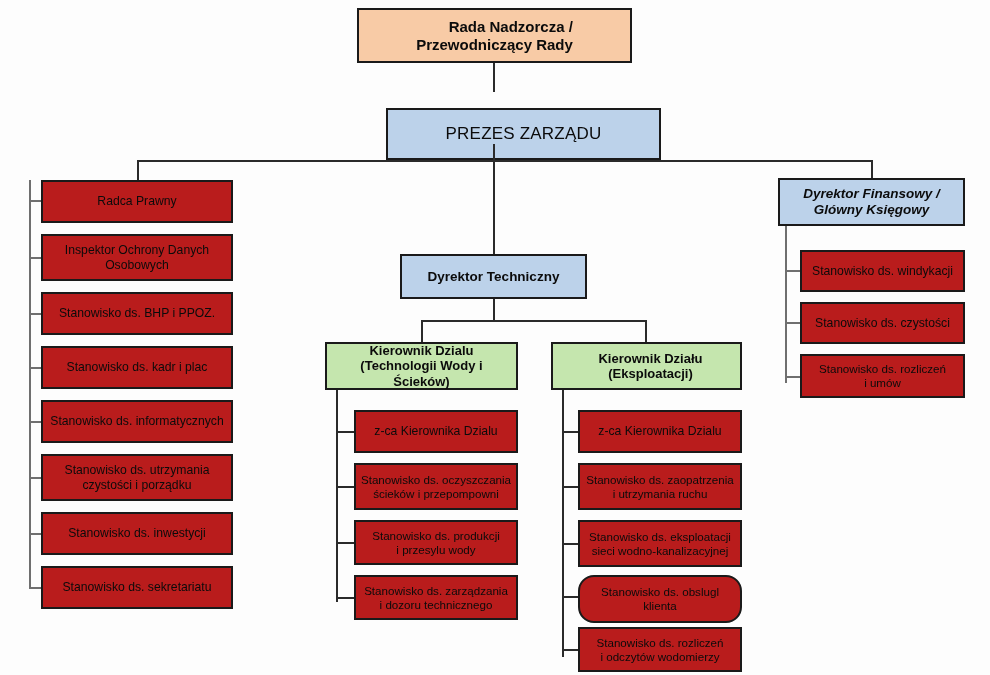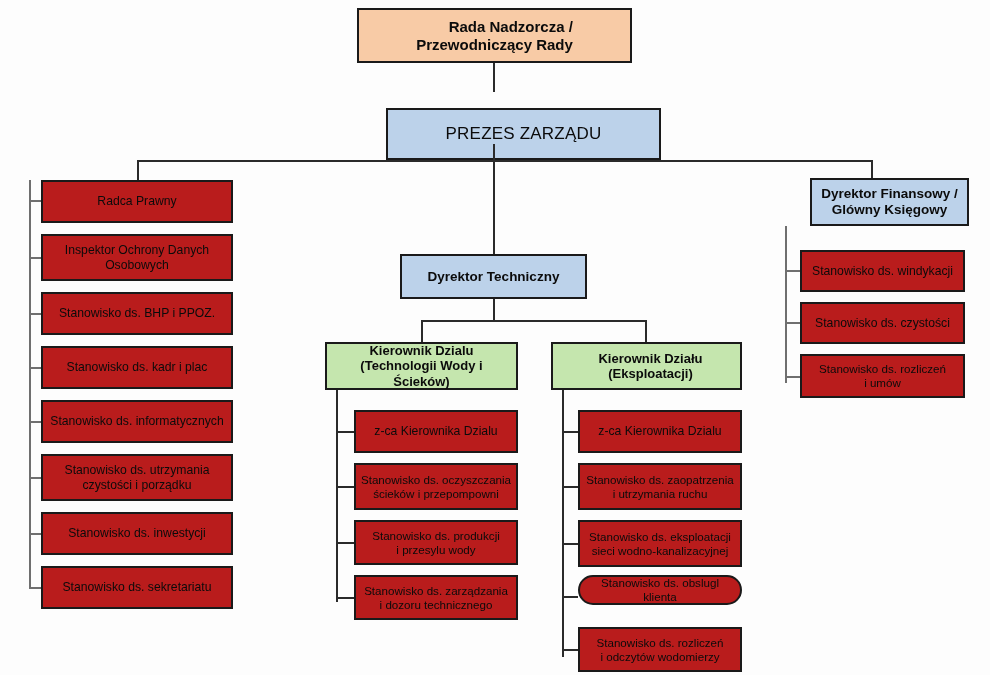--- a/index.html
+++ b/index.html
@@ -122,31 +122,31 @@
   <div class="node green t-kier" style="left:551px; top:342px; width:191px; height:48px;padding-left:12px;">Kierownik Działu
 (Eksploatacji)</div>
 
   <div class="line v" style="left:562px; top:390px; height:267px;"></div>
 
   <div class="node plain t-leaf" style="left:578px; top:410px; width:164px; height:43px;">z-ca Kierownika Dzialu</div>
   <div class="node plain t-leaf-sm" style="left:578px; top:463px; width:164px; height:47px;">Stanowisko ds. zaopatrzenia
 i utrzymania ruchu</div>
   <div class="node plain t-leaf-sm" style="left:578px; top:520px; width:164px; height:47px;">Stanowisko ds. eksploatacji
 sieci wodno-kanalizacyjnej</div>
-  <div class="node plain t-leaf-sm" style="left:578px; top:575px; width:164px; height:30px;border-radius:16px;">Stanowisko ds. obslugl klienta</div>
+  <div class="node plain t-leaf-sm" style="left:578px; top:575px; width:164px; height:48px;border-radius:16px;">Stanowisko ds. obslugl klienta</div>
   <div class="node plain t-leaf-sm" style="left:578px; top:627px; width:164px; height:45px;">Stanowisko ds. rozliczeń
 i odczytów wodomierzy</div>
 
   <div class="line h" style="left:562px; top:431px; width:16px;"></div>
   <div class="line h" style="left:562px; top:486px; width:16px;"></div>
   <div class="line h" style="left:562px; top:543px; width:16px;"></div>
   <div class="line h" style="left:562px; top:596px; width:16px;"></div>
   <div class="line h" style="left:562px; top:649px; width:16px;"></div>
 
-  <div class="node blue t-dir" style="left:810px; top:178px; width:159px; height:48px;">Dyrektor Finansowy /
+  <div class="node blue t-dir" style="left:778px; top:178px; width:187px; height:48px;font-style:italic;">Dyrektor Finansowy /
 Glówny Księgowy</div>
 
   <div class="line v thin" style="left:785px; top:226px; height:157px;"></div>
 
   <div class="node plain t-leaf" style="left:800px; top:250px; width:165px; height:42px;">Stanowisko ds. windykacji</div>
   <div class="node plain t-leaf" style="left:800px; top:302px; width:165px; height:42px;">Stanowisko ds. czystości</div>
   <div class="node plain t-leaf-sm" style="left:800px; top:354px; width:165px; height:44px;">Stanowisko ds. rozliczeń
 i umów</div>
 
   <div class="line h thin" style="left:785px; top:270px; width:15px;"></div>

